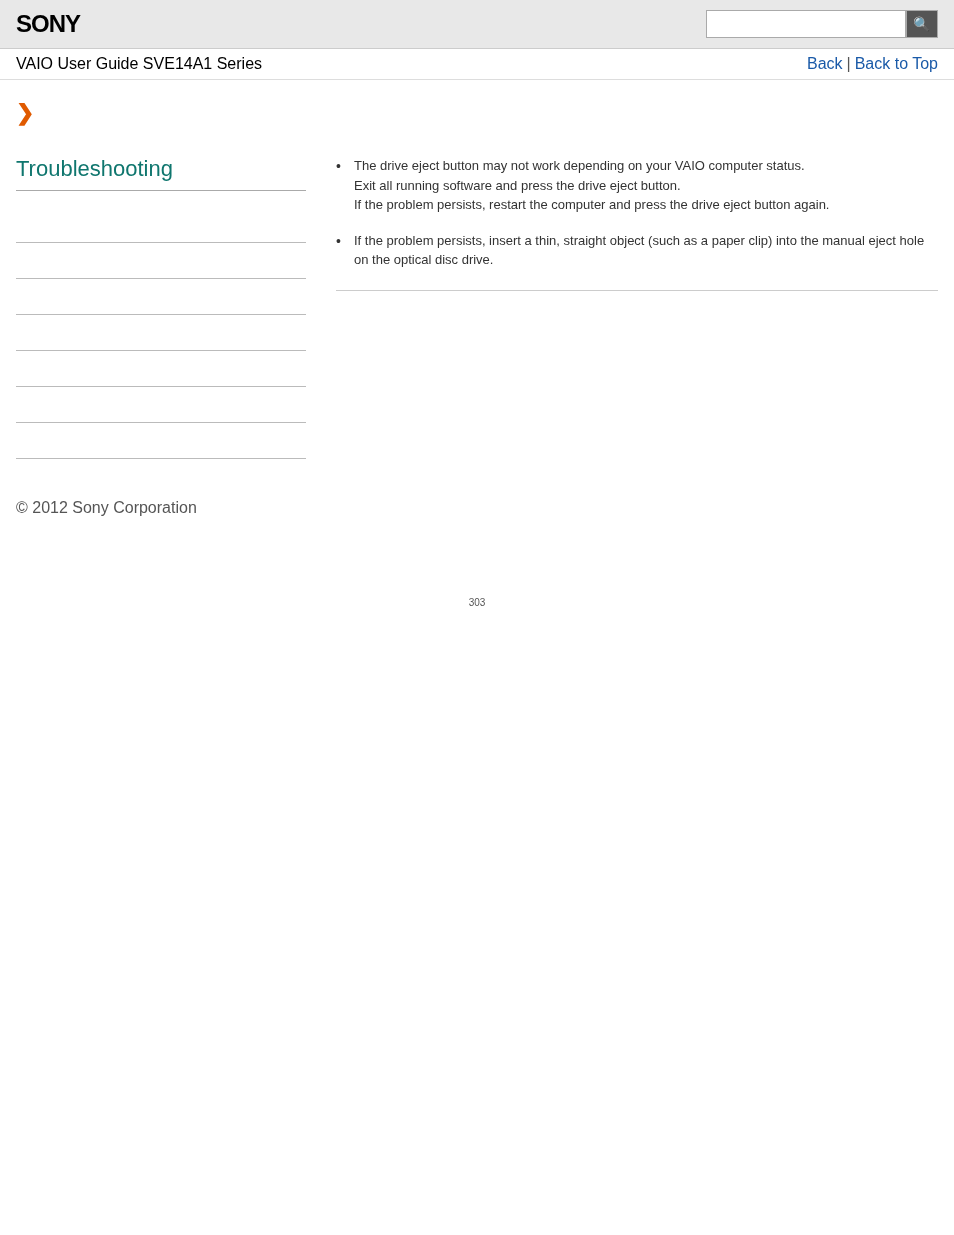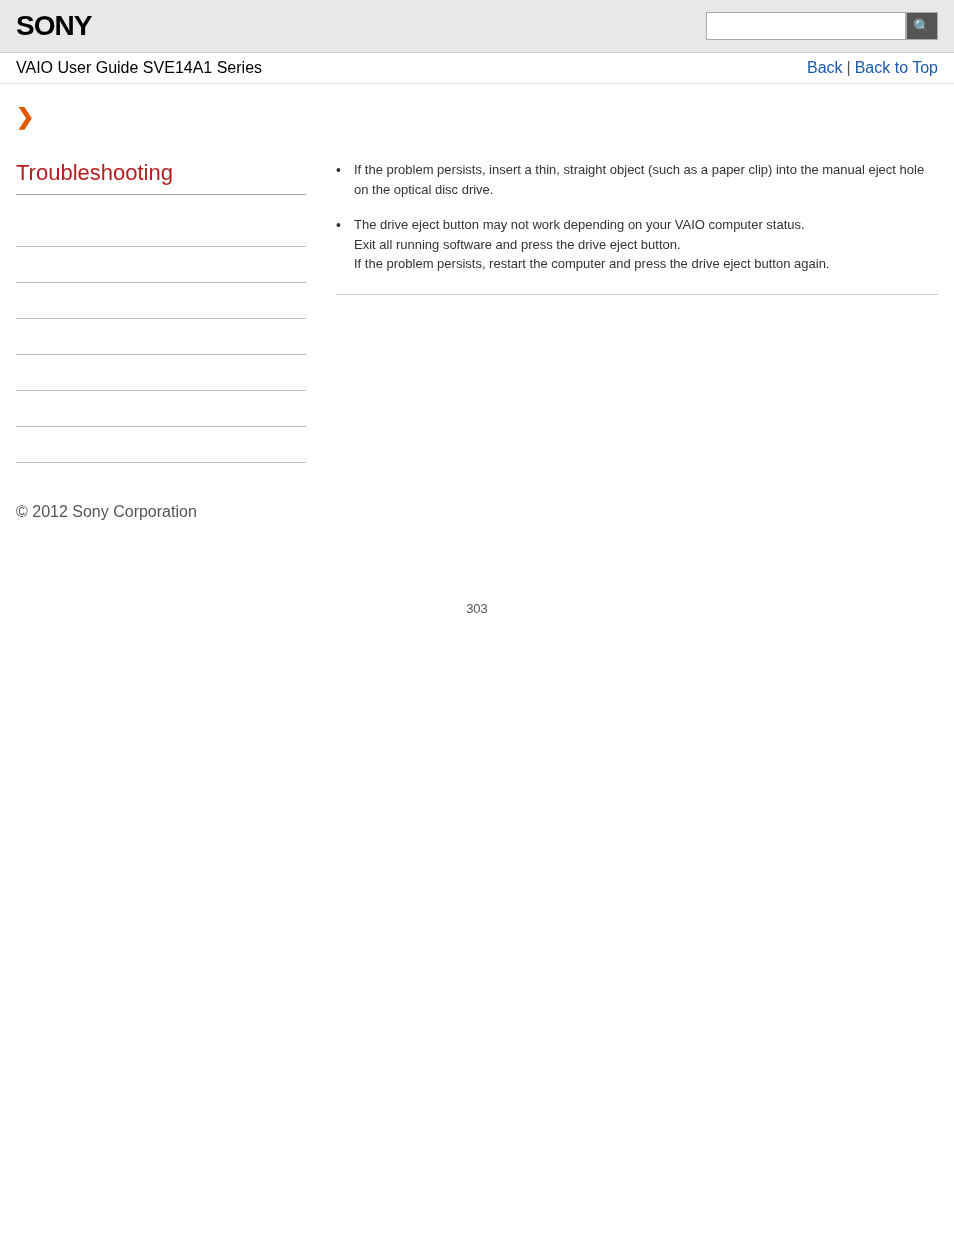--- a/index.html
+++ b/index.html
@@ -21,21 +21,21 @@
     .header {
       background: #e8e8e8;
       padding: 10px 16px;
       display: flex;
       align-items: center;
       justify-content: space-between;
       border-bottom: 1px solid #ccc;
     }
 
     .sony-logo {
-      font-size: 28px;
+      font-size: 24px;
       font-weight: 900;
       color: #000;
       letter-spacing: -1px;
       font-family: Arial Black, Arial, sans-serif;
     }
 
     .header-search {
       display: flex;
       align-items: center;
       gap: 0;
@@ -125,21 +125,21 @@
 
     .right-col {
       flex: 1;
       padding-left: 10px;
     }
 
     
     .section-title {
       font-size: 22px;
       font-weight: normal;
-      color: #b91c1c;
+      color: #0f766e;
       padding-bottom: 8px;
       border-bottom: 1px solid #aaa;
       margin-bottom: 16px;
     }
 
     
     .sidebar-nav {
       list-style: none;
     }
 
@@ -189,21 +189,21 @@
     
     .footer-copyright {
       margin-top: 40px;
       font-size: 16px;
       color: #555;
     }
 
     
     .page-number {
       text-align: center;
-      font-size: 13px;
+      font-size: 10px;
       color: #555;
       margin-top: 60px;
       padding-bottom: 20px;
     }
   </style>
 </head>
 <body>
 
 <div class="header">
   <span class="sony-logo">SONY</span>
@@ -240,29 +240,29 @@
         <li class="sidebar-nav-item"></li>
         <li class="sidebar-nav-item"></li>
         <li class="sidebar-nav-item"></li>
         <li class="sidebar-nav-item"></li>
       </ul>
     </div>
 
     <div class="right-col">
       <ul class="content-list">
         <li>
-          <span>If the problem persists, insert a thin, straight object (such as a paper clip) into the manual eject hole on the optical disc drive.</span>
-        </li>
-        <li>
           <span>
             <span>The drive eject button may not work depending on your VAIO computer status.</span><br>
             <span>Exit all running software and press the drive eject button.</span><br>
             <span>If the problem persists, restart the computer and press the drive eject button again.</span>
           </span>
         </li>
+        <li>
+          <span>If the problem persists, insert a thin, straight object (such as a paper clip) into the manual eject hole on the optical disc drive.</span>
+        </li>
       </ul>
       <hr class="content-divider">
     </div>
 
   </div>
 
   <div class="footer-copyright">© 2012 Sony Corporation</div>
 
 </div>
 

